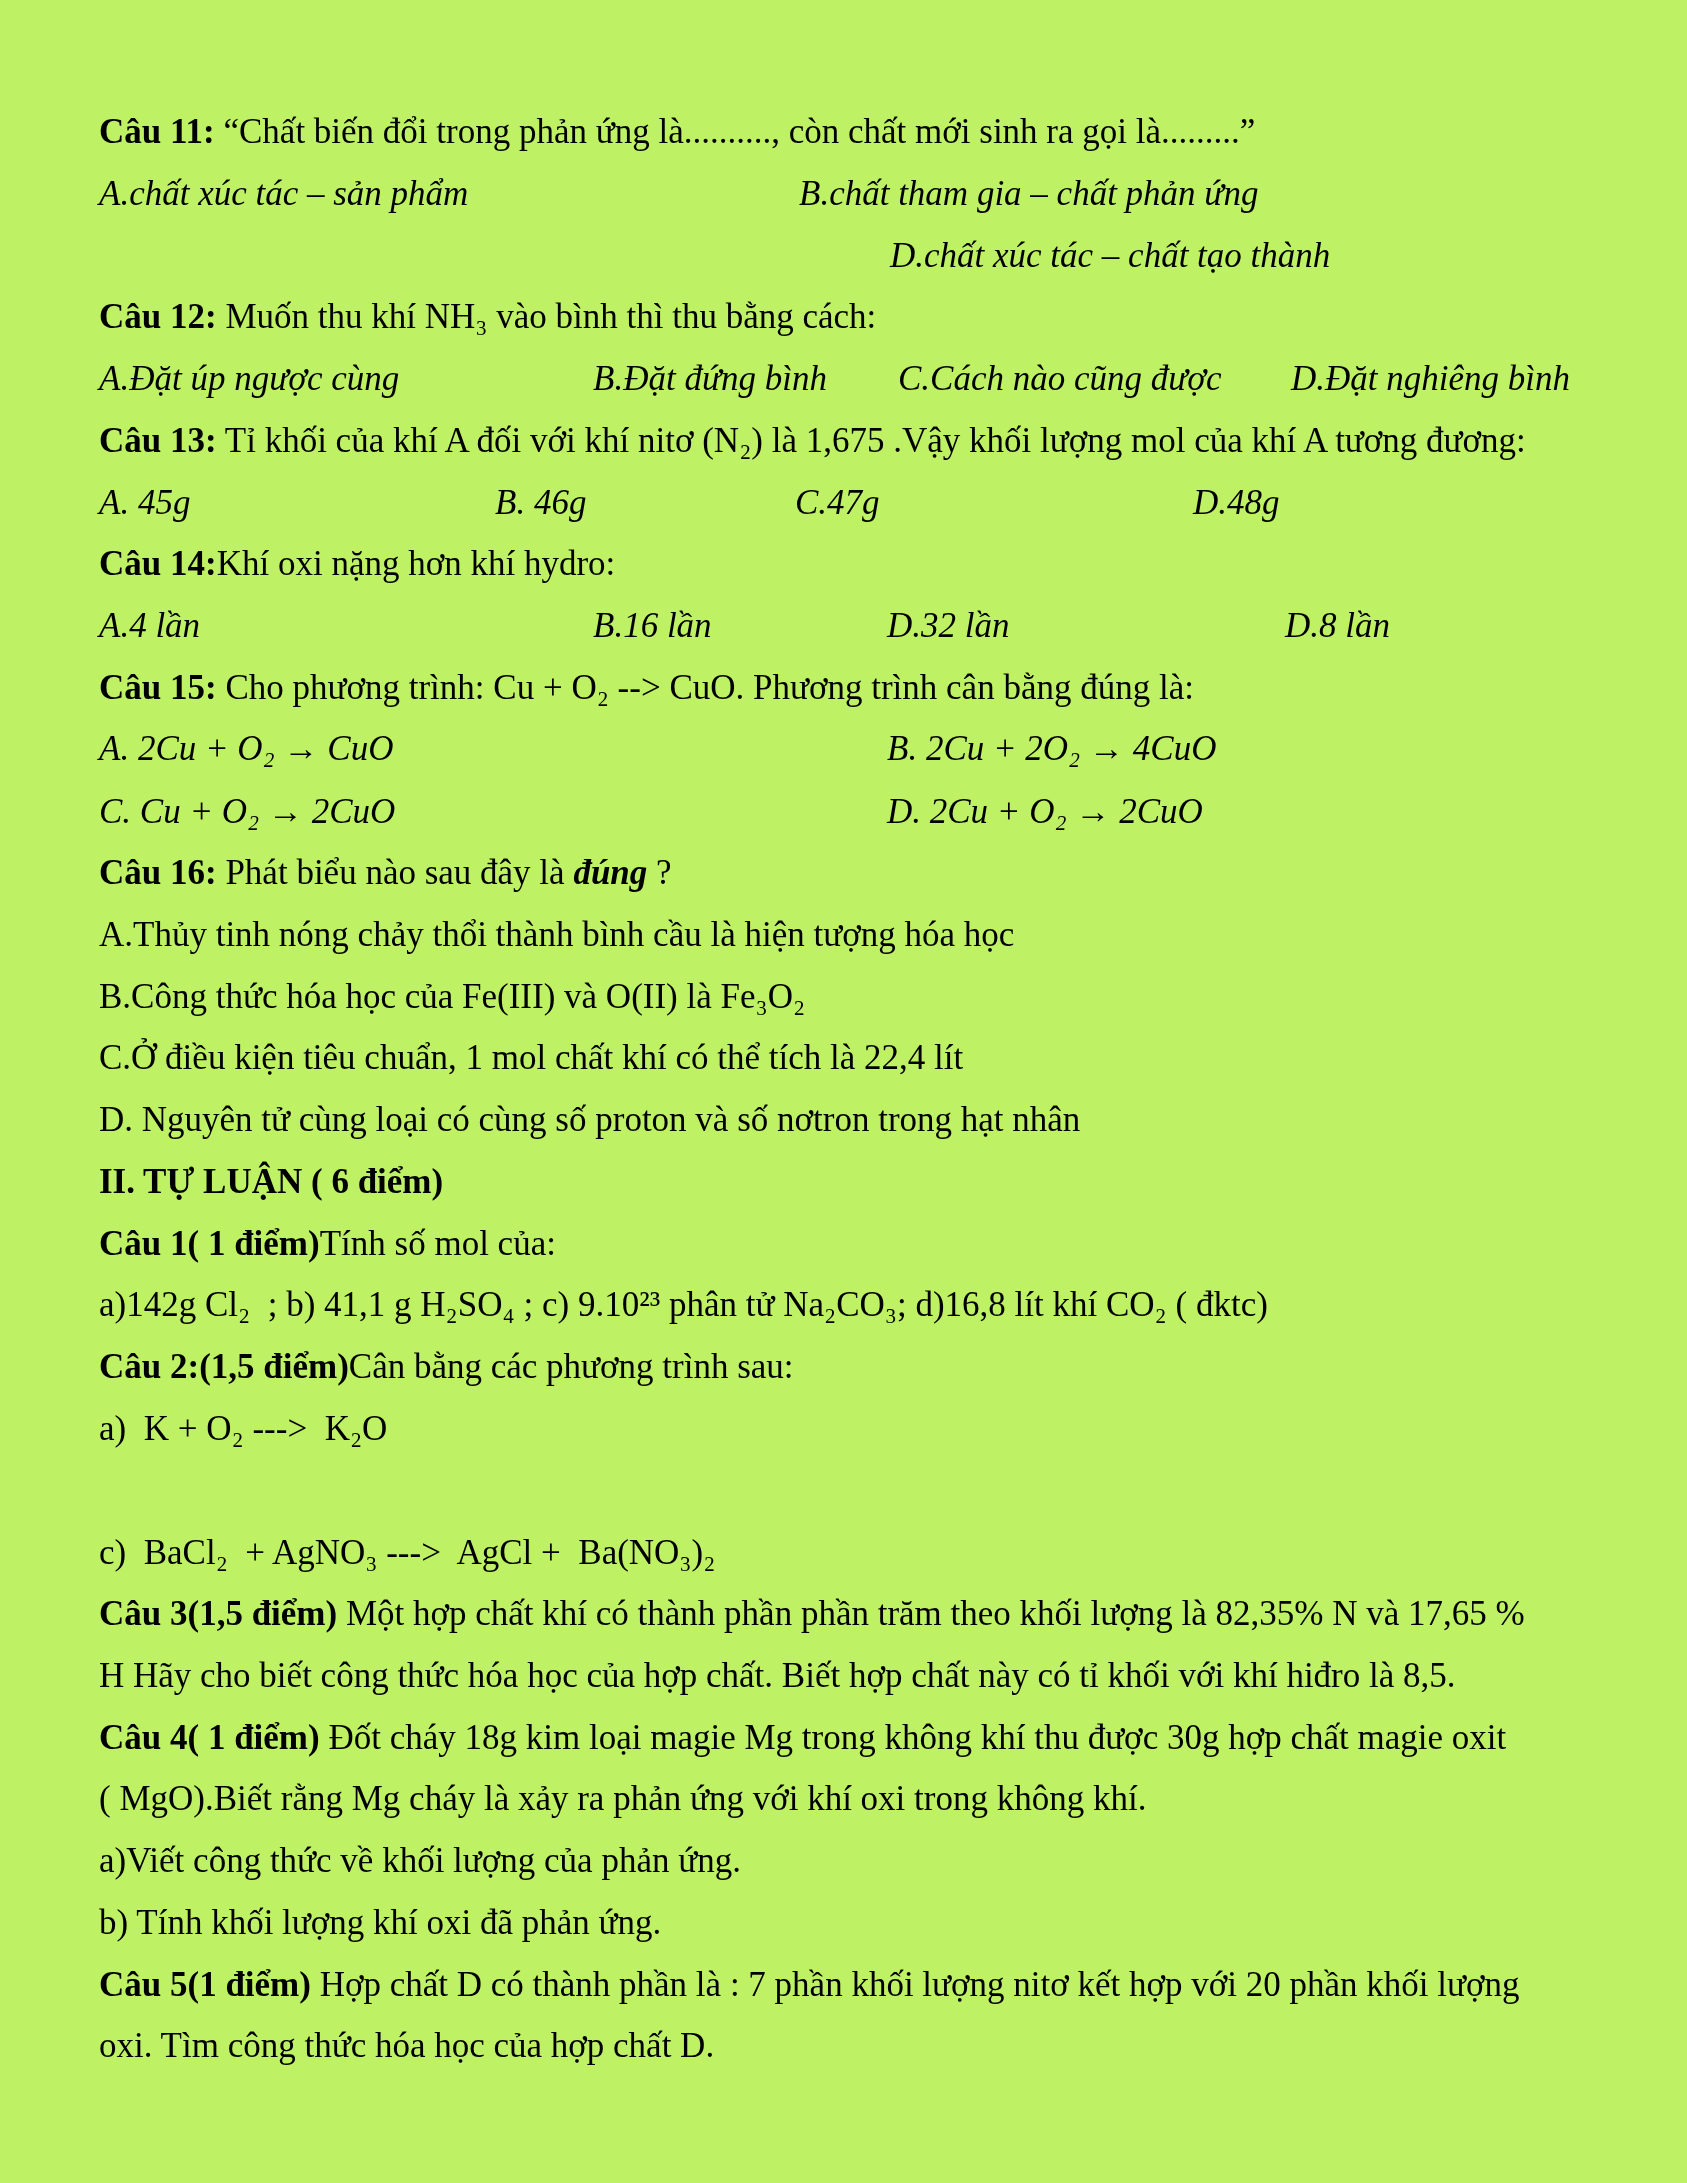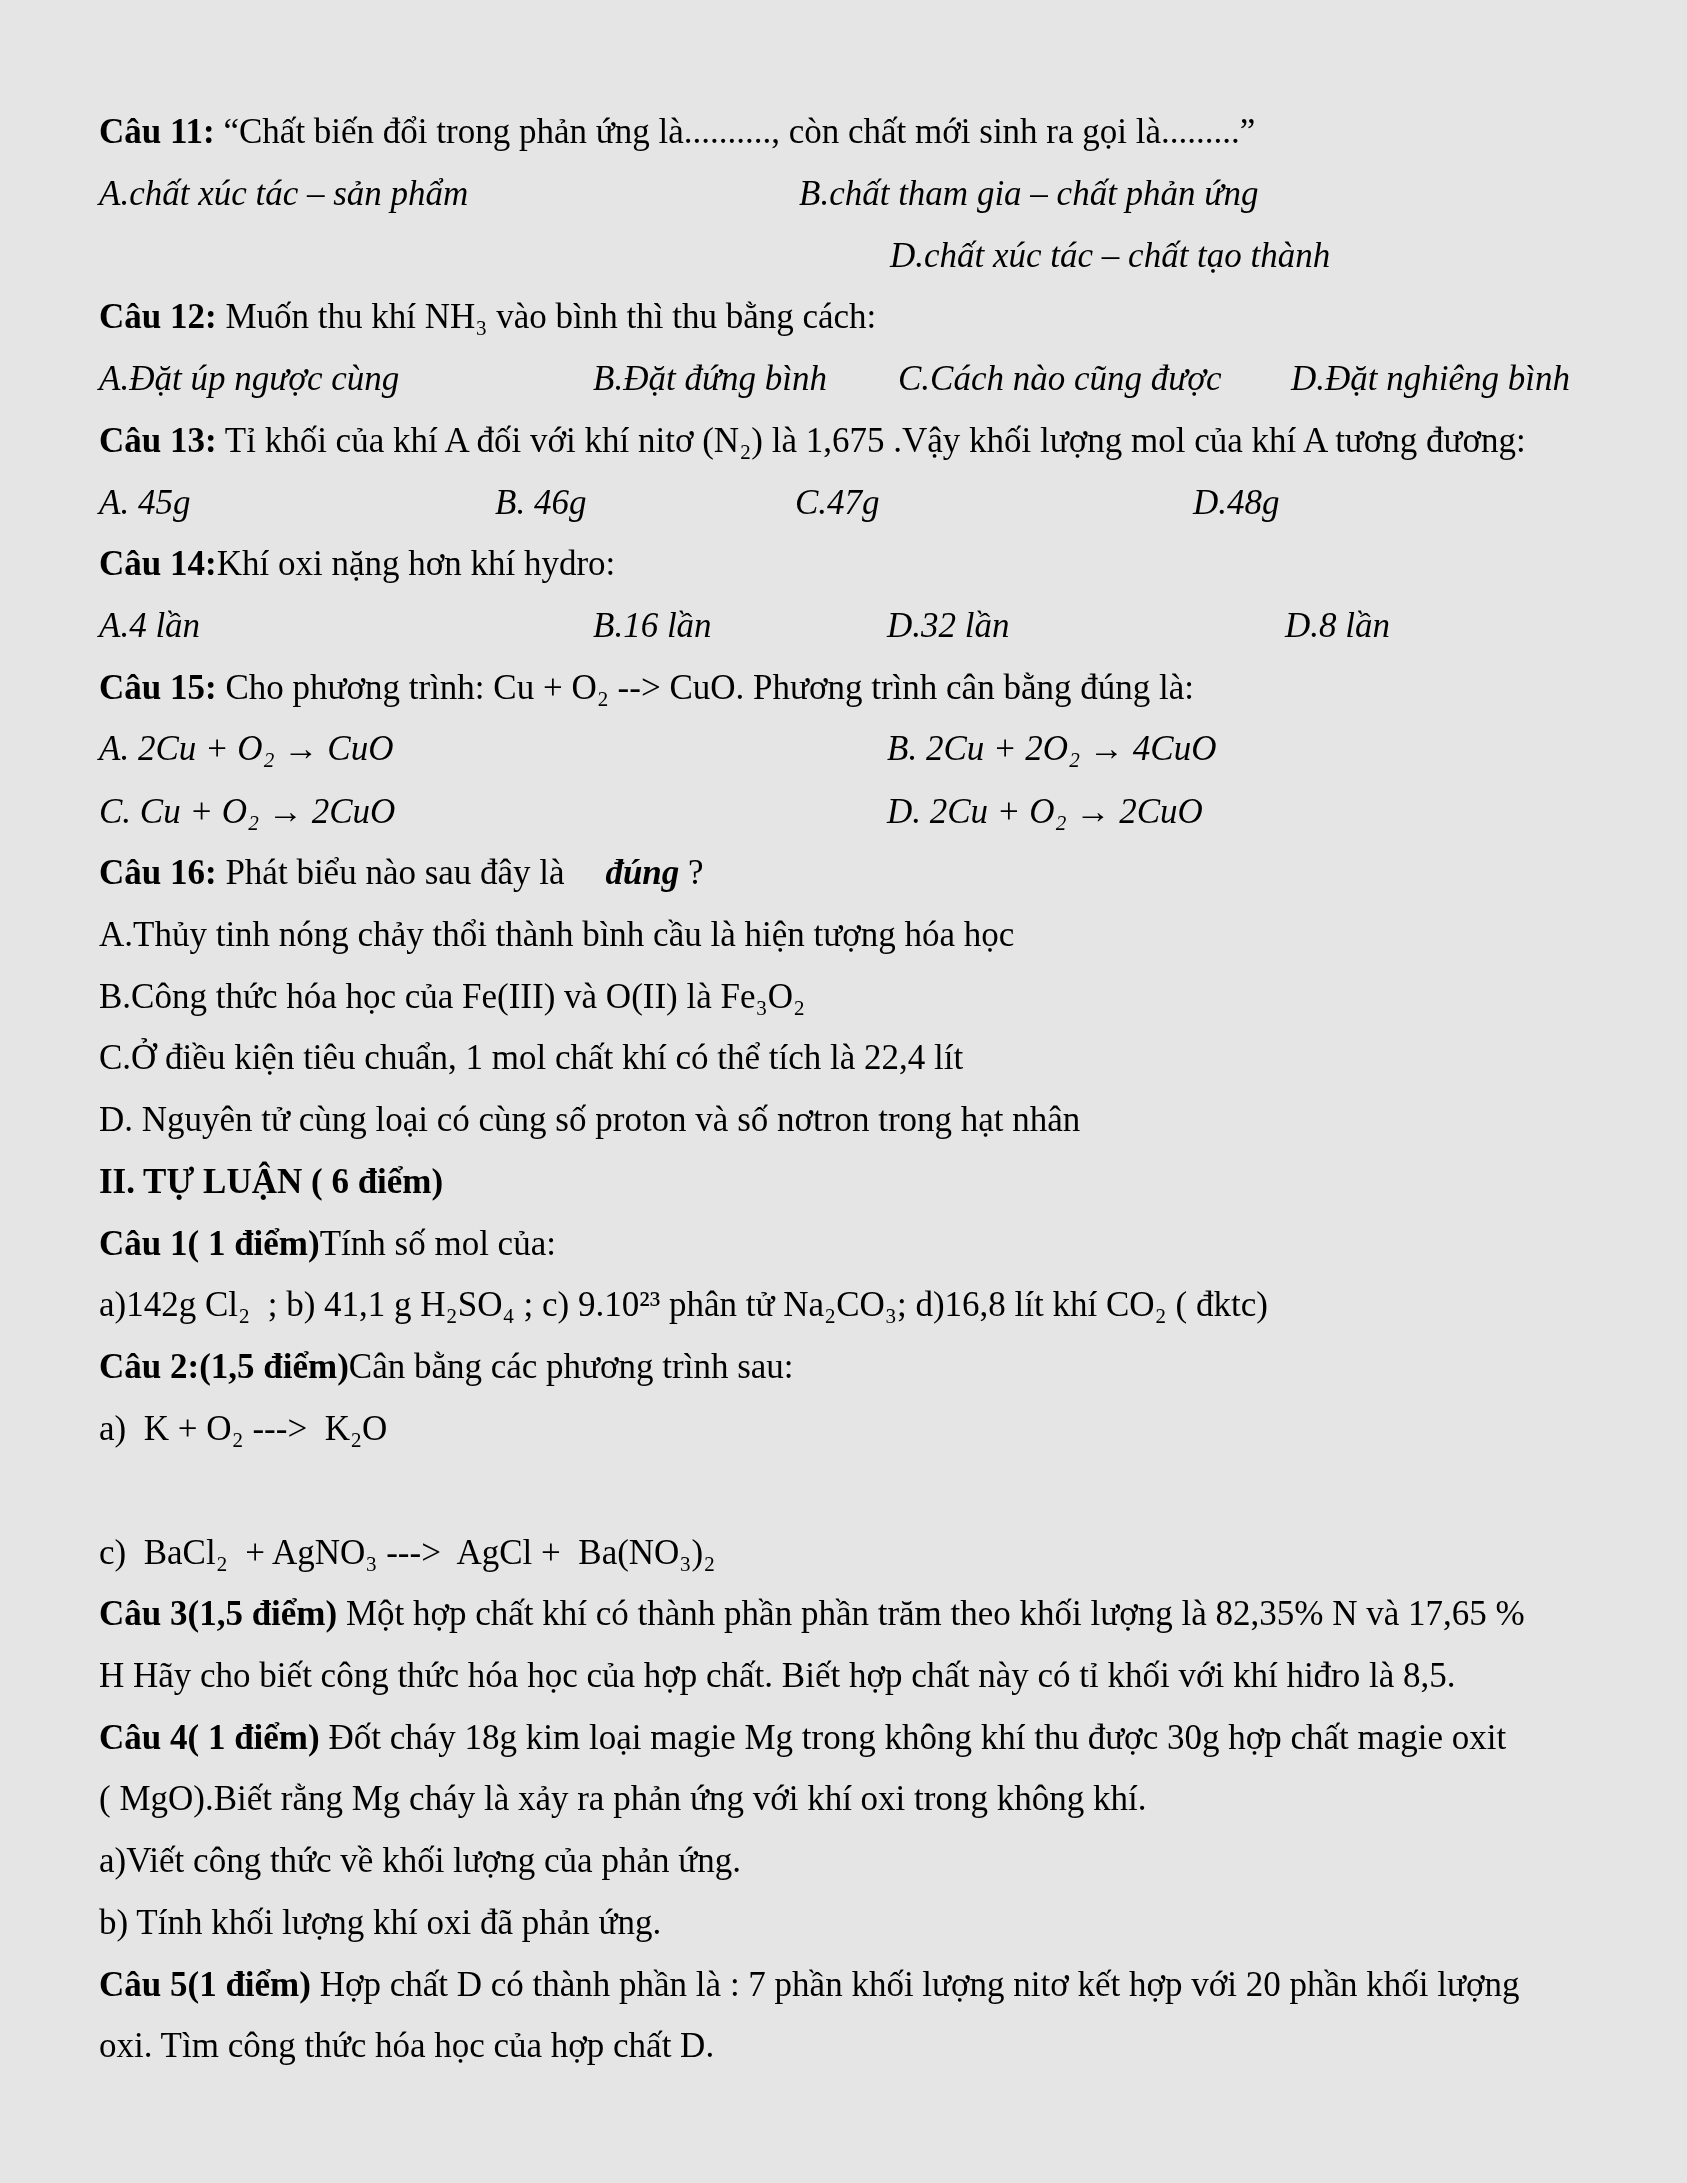--- a/index.html
+++ b/index.html
@@ -1,29 +1,29 @@
 <!DOCTYPE html>
 <html style="font-size:10.6px"><head>
 <meta charset="utf-8">
 <style>
   html,body{margin:0;padding:0;background:#888;}
   #page{
     position:relative;
     width:1687px;height:2183px;
-    background:#e5e5e5;
+    background:#bef264;
     color:#000000;
     font-family:"Liberation Serif","DejaVu Serif",serif;
     font-size:35px;
     overflow:hidden;
   }
   .row{position:absolute;left:99px;white-space:pre-wrap;line-height:1.18;}
   .optrow{left:0;right:0;font-style:italic;}
   .opt{position:absolute;top:0;white-space:pre;}
   .b{font-weight:700;}
-  .bi{font-weight:700;font-style:italic;margin-left:32px;}
+  .bi{font-weight:700;font-style:italic;}
 </style>
 </head>
 <body>
 
 <div id="page">
 
   <div class="row" style="top:111px"><span class="b">Câu 11:</span><span> “Chất biến đổi trong phản ứng là.........., còn chất mới sinh ra gọi là.........”</span></div>
   <div class="row optrow" style="top:173px">
     <span class="opt" style="left:99px">A.chất xúc tác – sản phẩm</span>
     <span class="opt" style="left:799px">B.chất tham gia – chất phản ứng</span>

